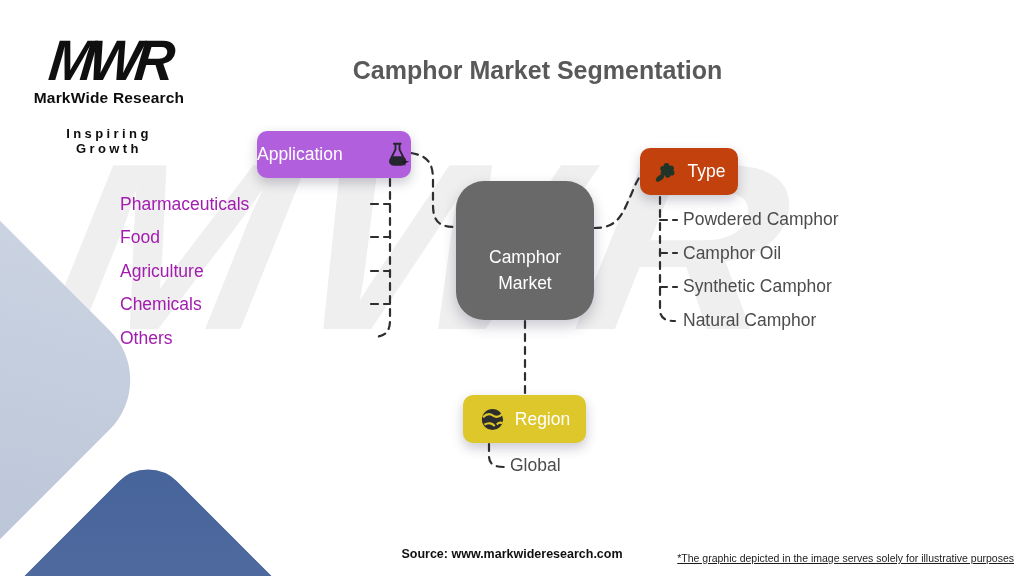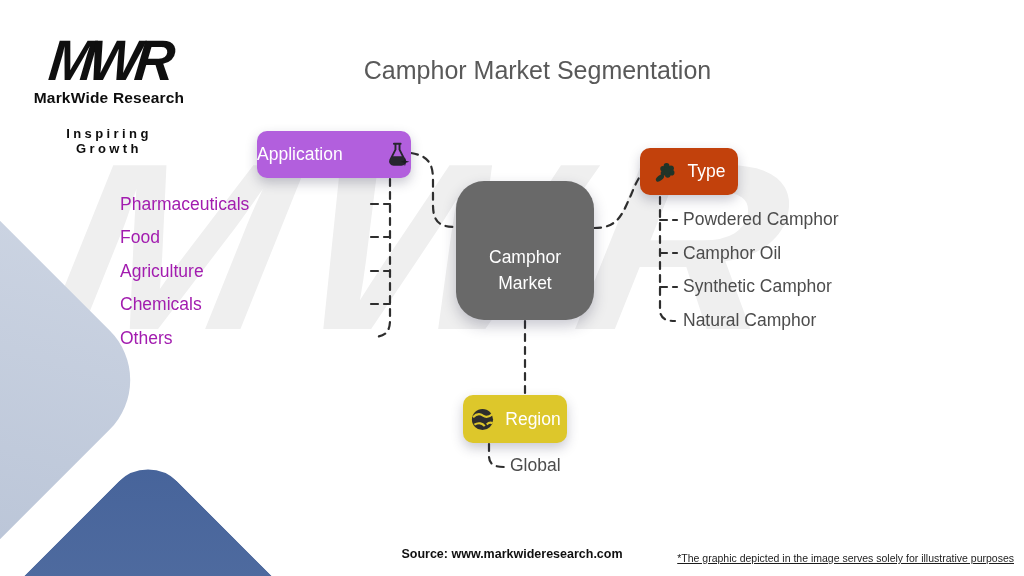--- a/index.html
+++ b/index.html
@@ -34,36 +34,36 @@
   .logo { position:absolute; left:30px; top:34px; width:158px; text-align:center; z-index:3; color:#0d0d0d; }
   .logo-mark {
     font-style:italic; font-weight:900; font-size:55px; line-height:0.95;
     letter-spacing:-6px; transform:skewX(-6deg) scaleY(1.04); color:#0f0f0f;
   }
   .logo-name { font-size:15.5px; font-weight:800; margin-top:3px; letter-spacing:0.2px; }
   .logo-tagline { font-size:13px; font-weight:700; letter-spacing:3.4px; margin-top:19px; }
 
   .title {
     position:absolute; left:100px; top:56px; width:875px; text-align:center;
-    font-size:25px; color:#595959; z-index:2;
+    font-size:25px; color:#595959; z-index:2;font-weight:bold;
   }
 
   
   .connectors { position:absolute; left:0; top:0; z-index:2; pointer-events:none; }
   .connectors path { fill:none; stroke:#2e2e2e; stroke-width:2.2; stroke-dasharray:7 6; stroke-linecap:round; }
 
   
   .node {
     position:absolute; z-index:3; display:flex; align-items:center; justify-content:center;
     gap:9px; color:#ffffff; border-radius:10px; font-size:17.5px;
     box-shadow:0 5px 12px rgba(40,40,70,.25);
   }
   .node-application { left:257px; top:131px; width:154px; height:47px; background:#b25fdd;justify-content:space-between; }
   .node-type        { left:640px; top:148px; width:98px;  height:47px; background:#c2410c; }
-  .node-region      { left:463px; top:395px; width:104px; height:48px; background:#ddc72b; }
+  .node-region      { left:463px; top:395px; width:123px; height:48px; background:#ddc72b; }
 
   .center-node {
     position:absolute; left:456px; top:181px; width:138px; height:139px; z-index:3;
     background:#696969; border-radius:28px; color:#fff; font-size:17.5px; line-height:1.5;
     display:flex; flex-direction:column; align-items:center; justify-content:flex-end;
     padding-bottom:24px; box-sizing:border-box; text-align:center;
     box-shadow:0 6px 14px rgba(40,40,70,.25);
   }
 
   .icon { display:flex; align-items:center; justify-content:center; }

